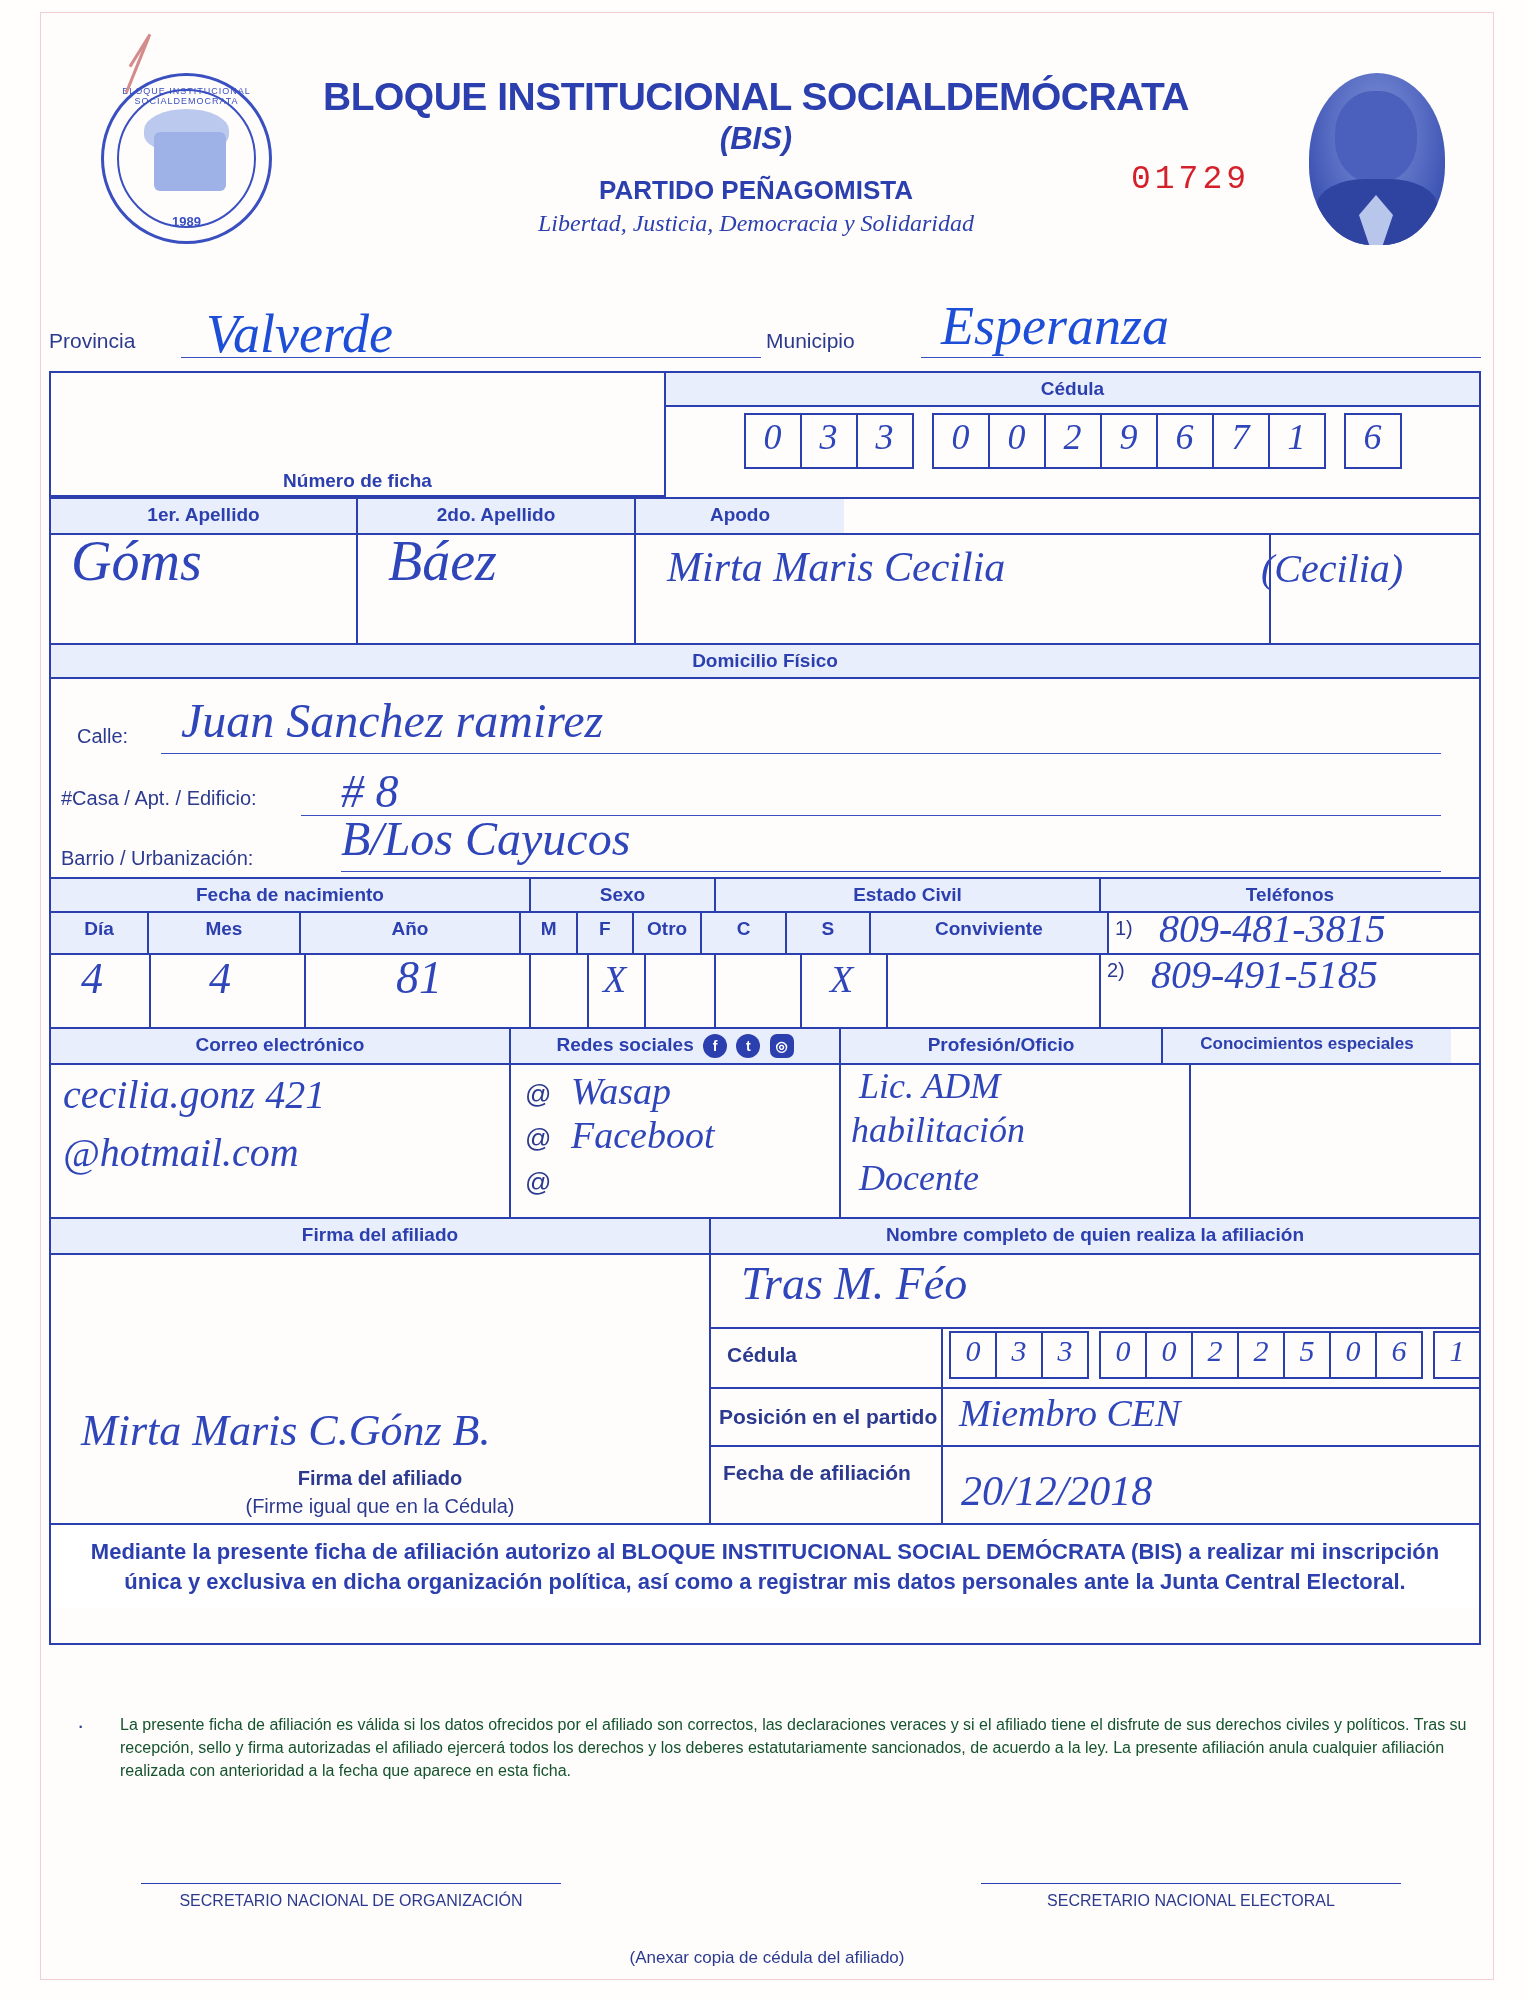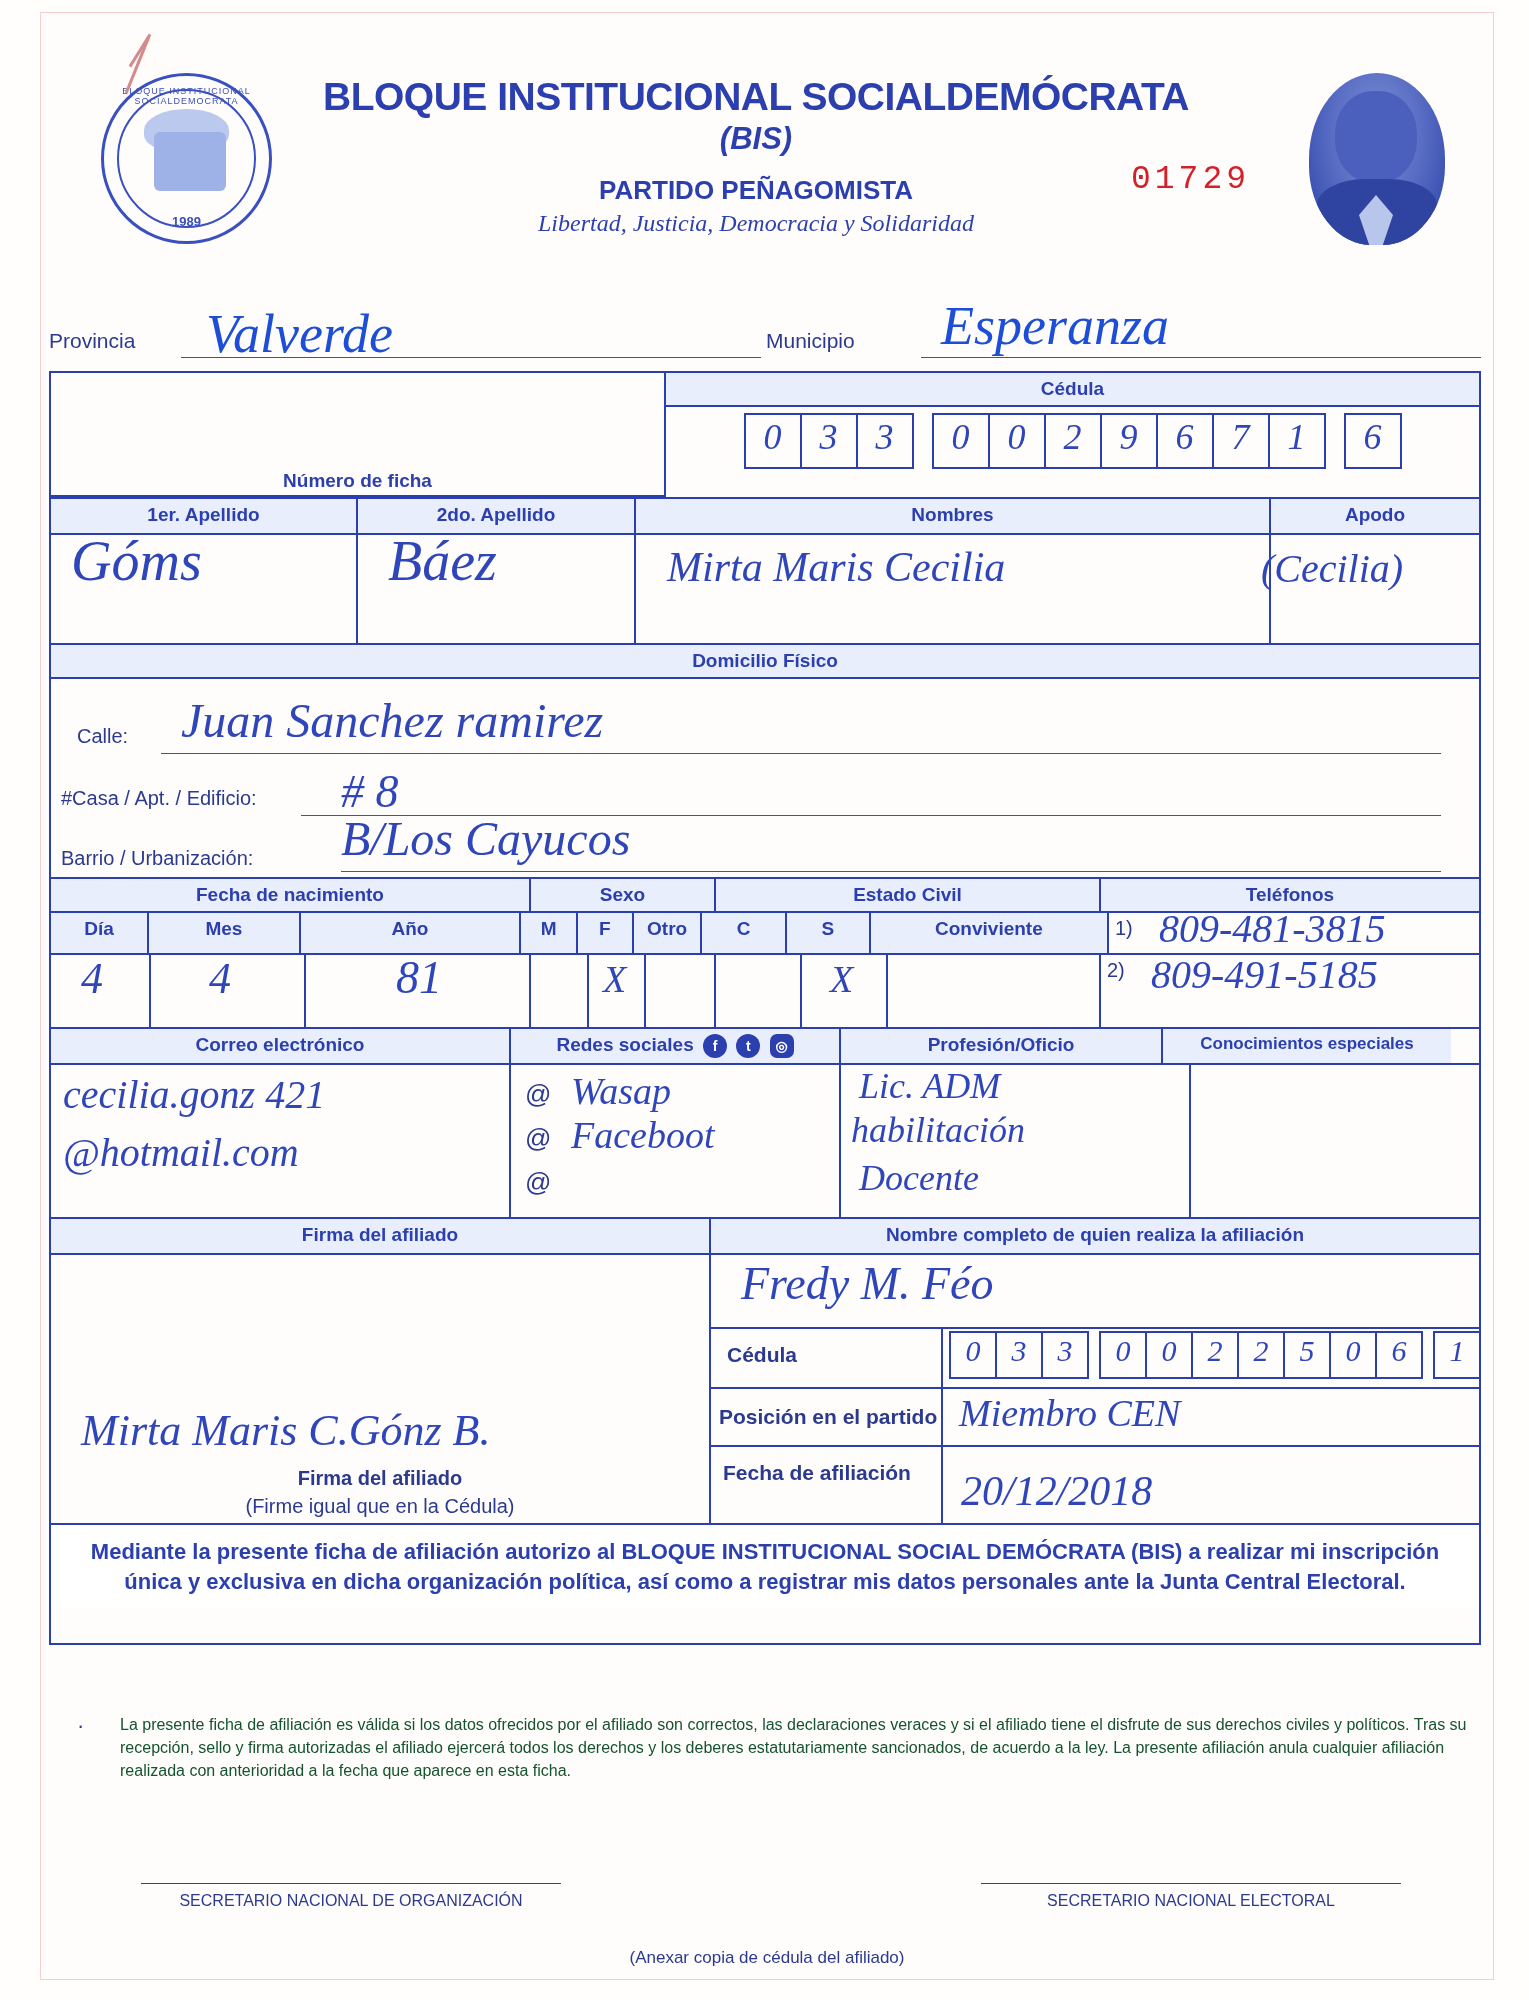--- a/index.html
+++ b/index.html
@@ -149,21 +149,20 @@
           <div class="cb" style="margin-left:18px;">
                 <span>6</span>
               </div>
         </div>
       </div>
     </div>
 
     <div class="row" style="height:34px;">
       <div class="cell hd" style="width:307px;">1er. Apellido</div>
       <div class="cell hd" style="width:278px;">2do. Apellido</div>
-      <div class="cell hd" style="width:635px;">Nombres</div>
       <div class="cell hd" style="width:208px;">Apodo</div>
     </div>
 
     <div class="row" style="height:108px;">
       <div class="cell" style="width:307px;">
         <div class="hwtext" style="position:absolute;left:20px;top:-6px;font-size:56px;">Góms</div>
       </div>
       <div class="cell" style="width:278px;">
         <div class="hwtext" style="position:absolute;left:30px;top:-6px;font-size:56px;">Báez</div>
       </div>
@@ -292,21 +291,21 @@
       <div class="cell hd" style="width:768px;">Nombre completo de quien realiza la afiliación</div>
     </div>
 
     <div class="row" style="height:268px;">
       <div class="cell" style="width:660px;">
         <div class="hwtext" style="position:absolute;left:30px;top:150px;font-size:44px;">Mirta Maris C.Gónz B.</div>
         <div style="position:absolute;left:0;right:0;top:212px;text-align:center;font-size:20px;font-weight:bold;">Firma del afiliado</div>
         <div style="position:absolute;left:0;right:0;top:240px;text-align:center;font-size:20px;">(Firme igual que en la Cédula)</div>
       </div>
       <div class="cell" style="width:768px;position:relative;">
-        <div class="hwtext" style="position:absolute;left:30px;top:2px;font-size:46px;">Fredy M. Féo</div>
+        <div class="hwtext" style="position:absolute;left:30px;top:2px;font-size:46px;">Tras M. Féo</div>
 
         <div style="position:absolute;left:0;top:72px;width:100%;height:60px;border-top:2px solid #2c3fae;"></div>
         <div style="position:absolute;left:0;top:72px;width:230px;height:60px;border-right:2px solid #2c3fae;"></div>
         <div style="position:absolute;left:16px;top:88px;font-size:21px;font-weight:bold;">Cédula</div>
         <div style="position:absolute;left:238px;top:76px;display:flex;">
           <div class="cb" style="width:44px;height:44px;margin-left:0">
                 <span style="font-size:30px">0</span>
               </div>
           <div class="cb" style="width:44px;height:44px;">
                 <span style="font-size:30px">3</span>

